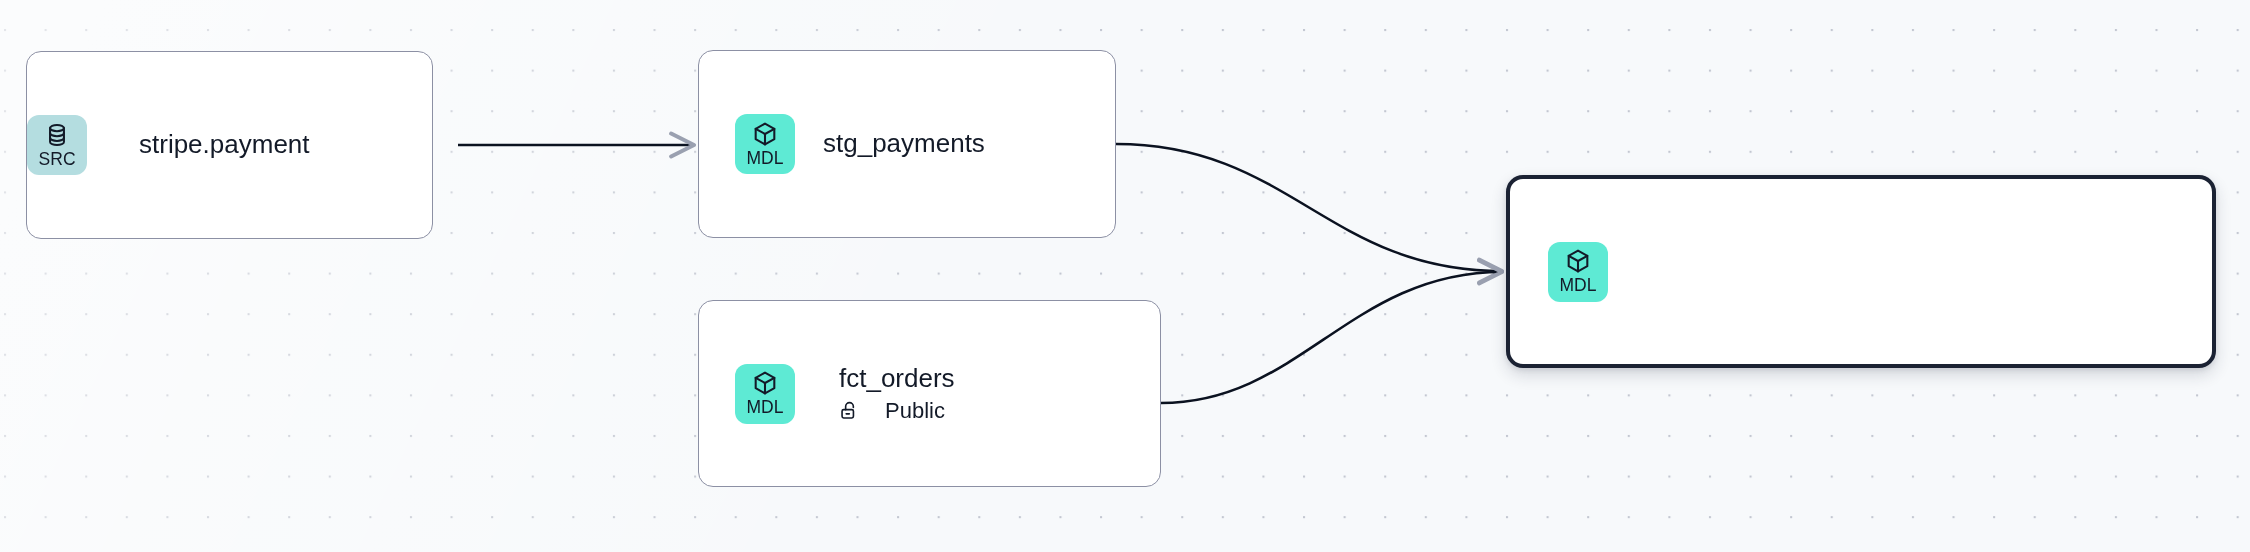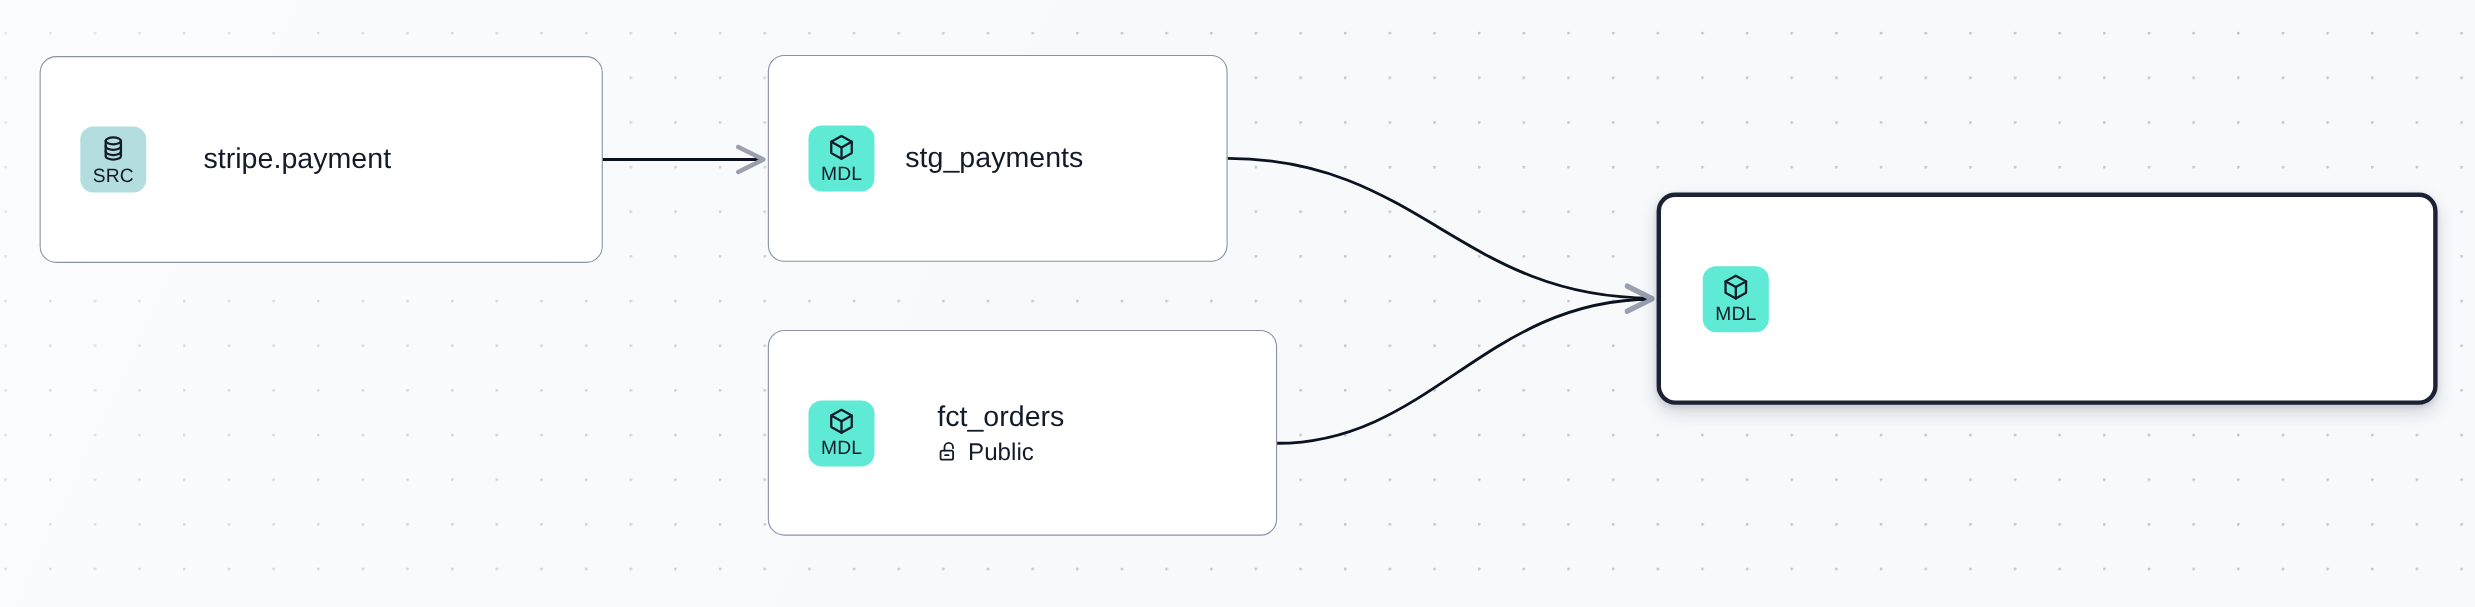--- a/index.html
+++ b/index.html
@@ -101,51 +101,50 @@
     font-size: 26px;
     line-height: 1.12;
     color: #131a28;
     white-space: nowrap;
     font-family: "Liberation Sans", sans-serif;
   }
 
   .node-sub {
     display: flex;
     align-items: center;
-    gap: 7px;
+    gap: 25px;
     font-size: 22px;
     line-height: 1.15;
     color: #131a28;
     margin-top: 5px;
     white-space: nowrap;
   }
 
   .sub-icon {
     display: inline-block;
     line-height: 0;
   }
 
   
   #node-stripe-payment {
-    left: 36px;  top: 51px;  width: 512px;  height: 188px;
-    padding-left: 36px;
+    left: 26px;  top: 51px;  width: 407px;  height: 188px;
   }
   #node-stripe-payment .node-text { margin-left: 52px; }
 
   #node-stg-payments {
     left: 698px; top: 50px;  width: 418px;  height: 188px;
     padding-left: 36px;
   }
   #node-stg-payments .node-text { margin-left: 28px; }
 
   #node-fct-orders {
     left: 698px; top: 300px; width: 463px;  height: 187px;
     padding-left: 36px;
   }
-  #node-fct-orders .node-text { margin-left: 57px; }
+  #node-fct-orders .node-text { margin-left: 44px; }
 
   #node-agg-customer-payment-journey {
     left: 1506px; top: 175px; width: 710px; height: 193px;
     padding-left: 38px;
   }
   #node-agg-customer-payment-journey .node-text { margin-left: 42px; }
 </style>
 </head>
 <body>
 

